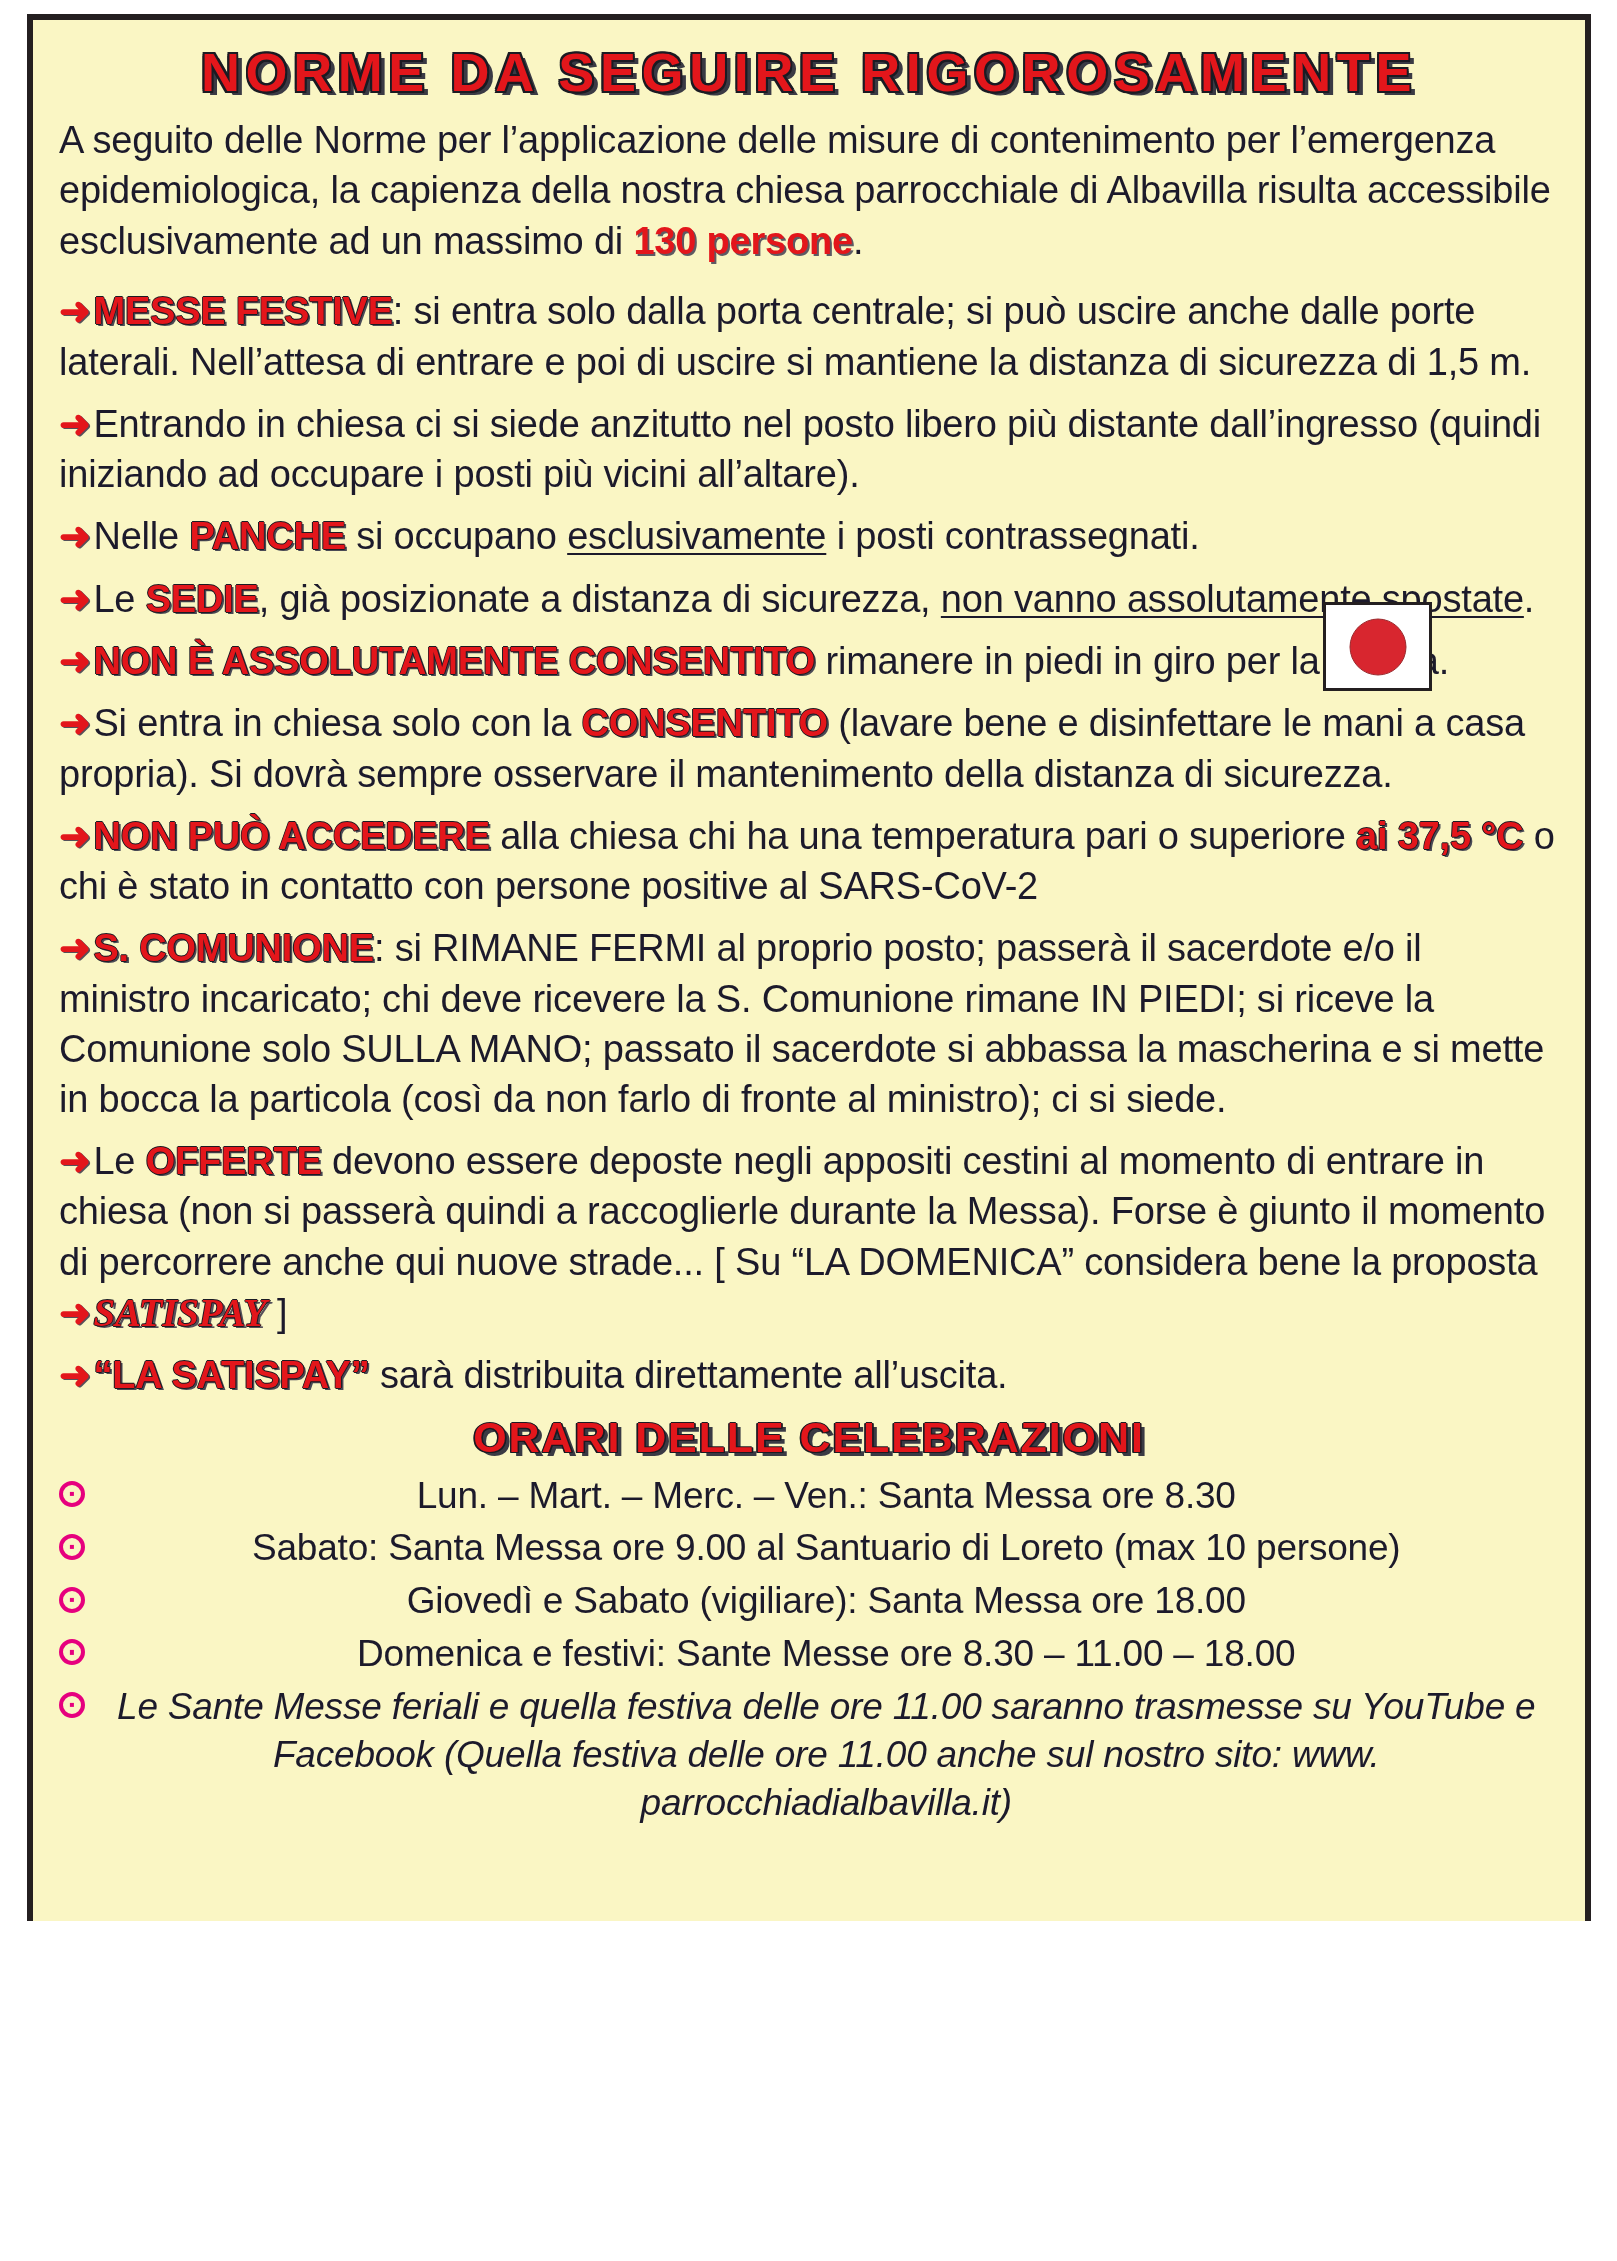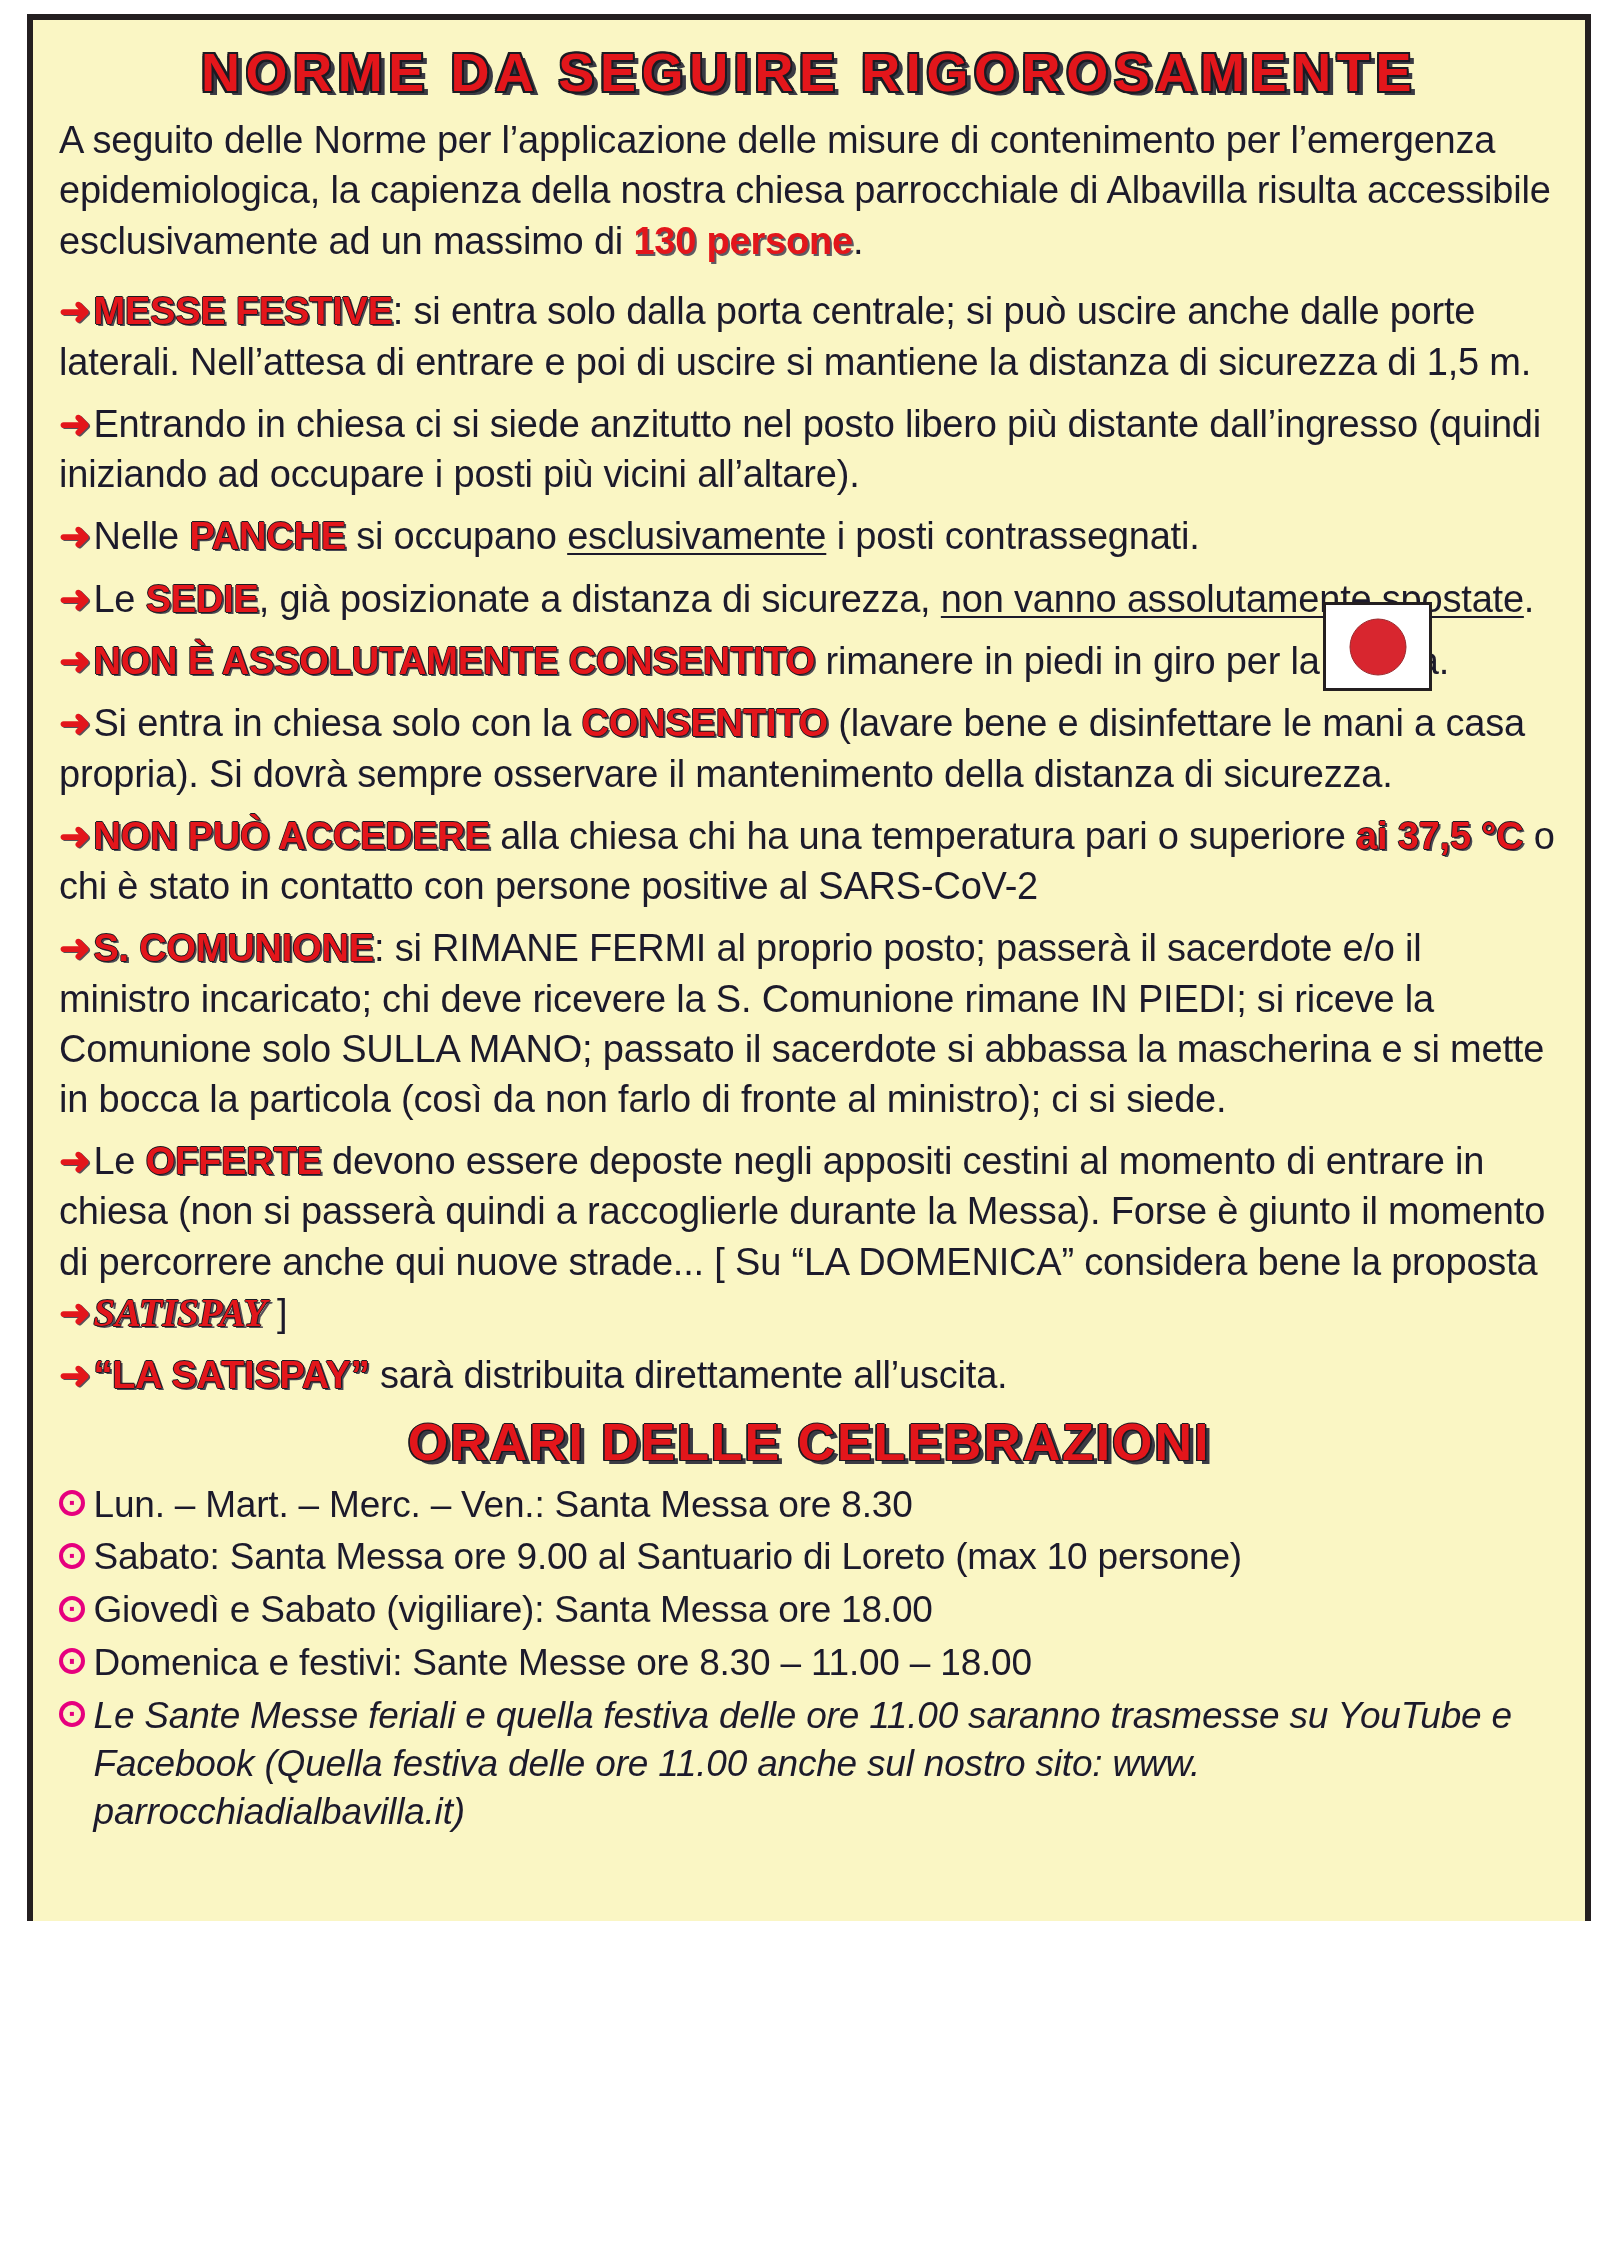--- a/index.html
+++ b/index.html
@@ -131,21 +131,21 @@
     background: #d8262f;
     border: 1.4px solid #9b2b2f;
     box-sizing: border-box;
   }
 
   
   .orari-title {
     text-align: center;
     font-family: "Liberation Sans", sans-serif;
     font-weight: bold;
-    font-size: 52px;
+    font-size: 43px;
     letter-spacing: 1.9px;
     color: #e3161b;
     line-height: 1.0;
     margin: 16px 0 12.2px 0;
     white-space: nowrap;
     text-shadow:
        1.4px 0 0 #1b1b23,
       -1.4px 0 0 #1b1b23,
        0 1.4px 0 #1b1b23,
        0 -1.4px 0 #1b1b23,
@@ -156,20 +156,21 @@
 
   
   .schedule-item {
     font-size: 37px;
     line-height: 1.30;
     color: #1c1a2b;
     margin: 0 0 4.7px 0;
     display: flex;
     align-items: flex-start;
     letter-spacing: -0.2px;
+    text-align: center;
   }
   .sched-bullet {
     flex: 0 0 auto;
     width: 26px;
     height: 26px;
     margin-right: 8.5px;
     margin-top: 9.4px;
     border-radius: 50%;
     border: 4.2px solid #e6007e;
     box-sizing: border-box;

